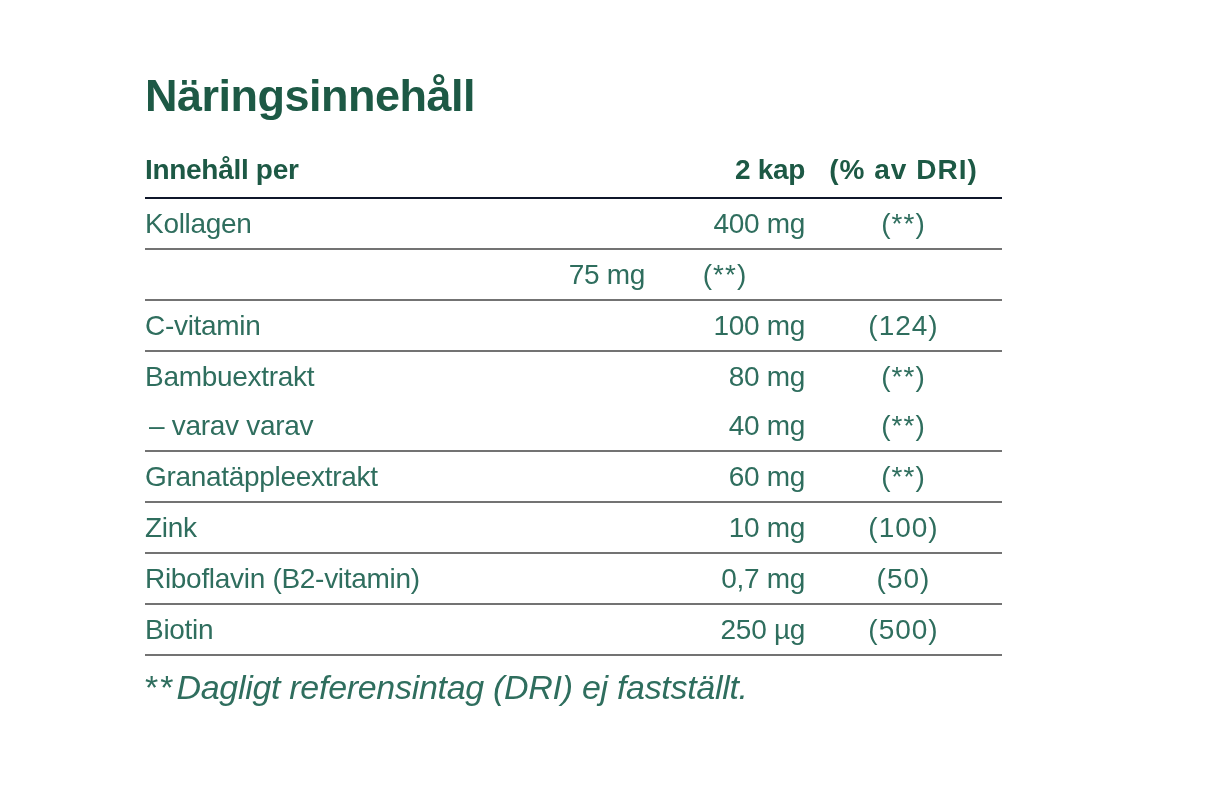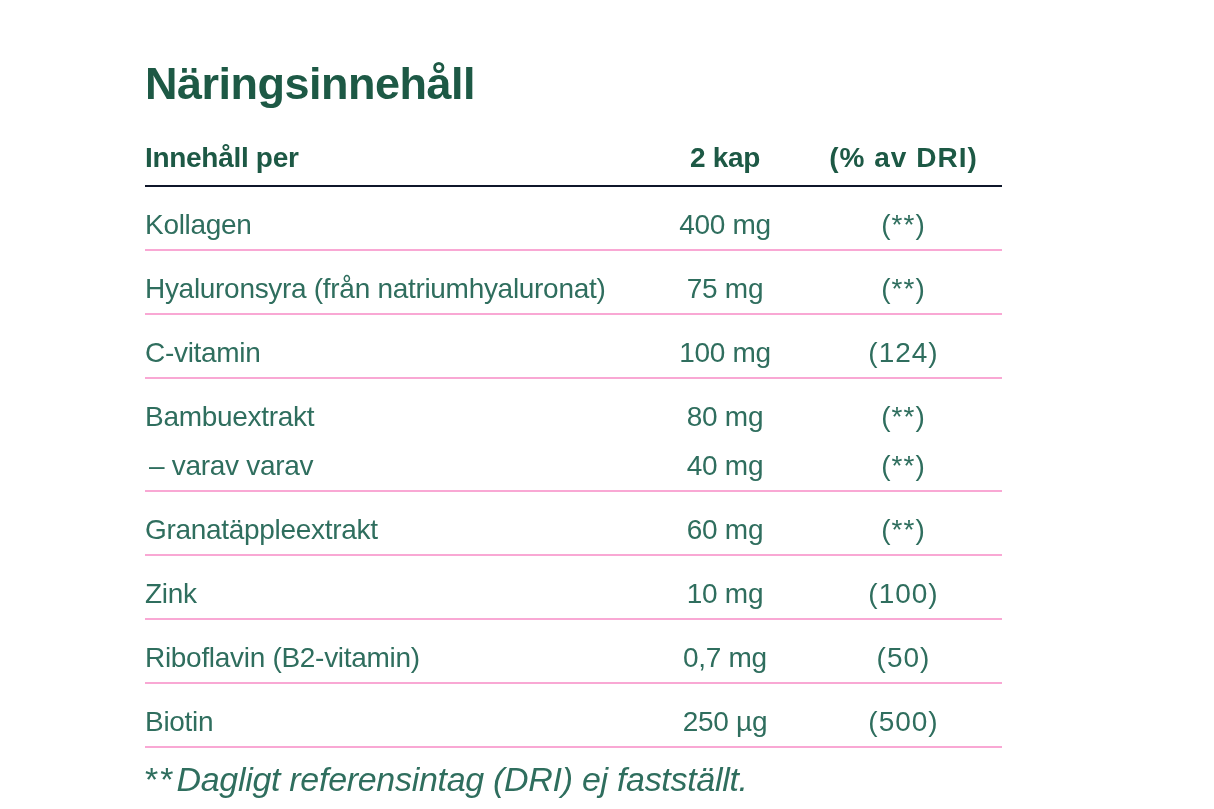--- a/index.html
+++ b/index.html
@@ -7,21 +7,21 @@
     padding: 0;
     width: 1214px;
     height: 809px;
     background: #ffffff;
     overflow: hidden;
     font-family: "Liberation Sans", sans-serif;
   }
   .page {
     position: absolute;
     left: 145px;
-    top: 60px;
+    top: 72px;
     width: 857px;
   }
   .title {
     margin: 0 0 30px 0;
     font-size: 45px;
     line-height: 1.05;
     font-weight: bold;
     letter-spacing: -0.5px;
     color: #1d5945;
   }
@@ -39,34 +39,33 @@
     border-bottom: 2px solid #0f172a;
     padding-bottom: 6px;
   }
   .header-row .cell {
     font-weight: bold;
     font-size: 28px;
     color: #1d5945;
     letter-spacing: -0.3px;
   }
   .group {
-    border-bottom: 2px solid #f9a8d4;
-    margin-top: 13px;
+    border-bottom: 2px solid #737373;
   }
   .group .row {
     min-height: 49px;
   }
   .cell {
     font-size: 28px;
     color: #2f6e5e;
     letter-spacing: -0.3px;
     white-space: nowrap;
   }
   .cell.label { text-align: left; }
-  .cell.amount { text-align: center; }
+  .cell.amount { text-align: right; }
   .cell.dri { text-align: center; letter-spacing: 1px; }
   .sub .cell.label { padding-left: 4px; }
   .footnote {
     margin: 12px 0 0 0;
     font-size: 34px;
     color: #2f6e5e;
     letter-spacing: -0.3px;
   }
   .fn-prefix {
     font-style: normal;
@@ -93,21 +92,20 @@
     <div id="groups">
         <div class="group">
           <div class="row">
             <div class="cell label">Kollagen</div>
             <div class="cell amount">400 mg</div>
             <div class="cell dri">(**)</div>
           </div>
         </div>
         <div class="group">
           <div class="row">
-            <div class="cell label">Hyaluronsyra (från natriumhyaluronat)</div>
             <div class="cell amount">75 mg</div>
             <div class="cell dri">(**)</div>
           </div>
         </div>
         <div class="group">
           <div class="row">
             <div class="cell label">C-vitamin</div>
             <div class="cell amount">100 mg</div>
             <div class="cell dri">(124)</div>
           </div>

